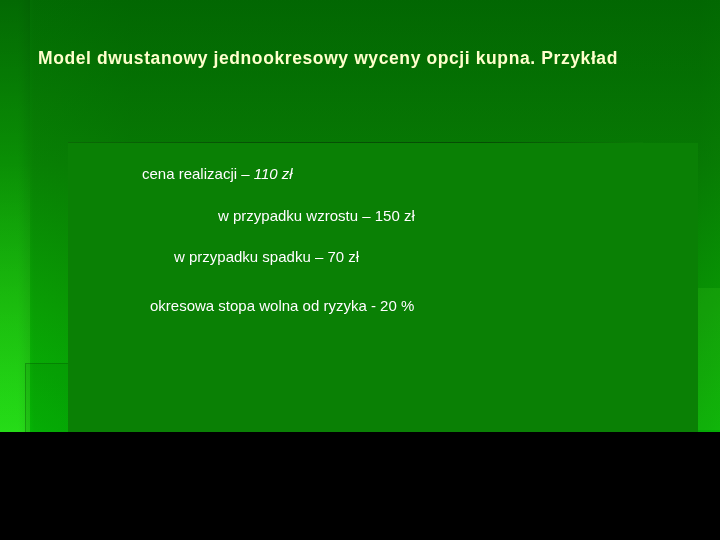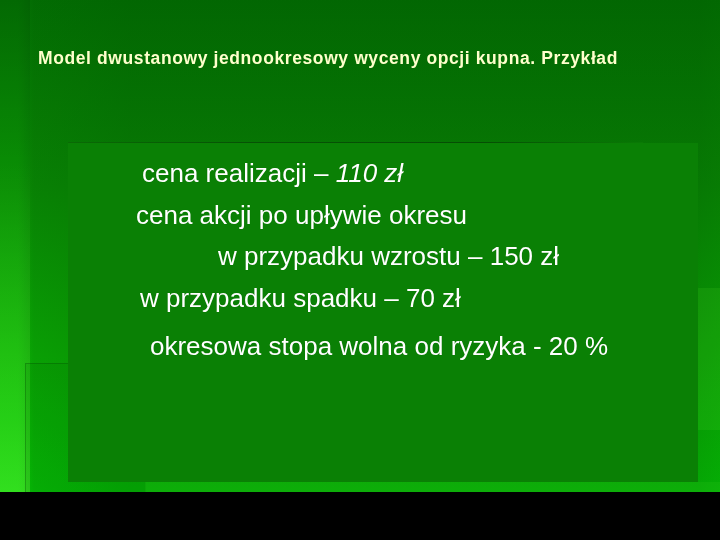--- a/index.html
+++ b/index.html
@@ -3,21 +3,21 @@
 <meta charset="utf-8">
 <style>
   html, body {
     margin: 0;
     padding: 0;
     background: #000;
   }
   #slide {
     position: relative;
     width: 720px;
-    height: 492px;
+    height: 432px;
     overflow: hidden;
     font-family: "Liberation Sans", "DejaVu Sans", sans-serif;
     background: #15803d;
   }
 
   
   .bg-base {
     position: absolute;
     inset: 0;
     background: linear-gradient(to bottom, #037503 0%, #0a8f05 38%, #0bb405 72%, #07d207 100%);
@@ -108,30 +108,30 @@
   }
 
   .lines {
     position: absolute;
     left: 0;
     top: 10px;
     width: 630px;
   }
   .line {
     color: #FFFFFF;
-    font-size: 26px;
+    font-size: 15px;
     line-height: 41.5px;
     white-space: nowrap;
     text-shadow: 0 0 1px rgba(0,0,0,0.15);
   }
   .l1 { padding-left: 74px; }
   .l2 { padding-left: 71px; }
   .l3 { padding-left: 68px; }
   .l4 { padding-left: 150px; }
-  .l5 { padding-left: 72px; }
+  .l5 { padding-left: 94px; margin-left: 12px; }
   .l6 { padding-left: 82px; margin-top: 7px; }
   .ital { font-style: italic; }
 </style>
 </head>
 <body>
 
 <div id="slide">
 
   <div class="bg-base"></div>
   <div class="bg-veil"></div>
@@ -149,23 +149,20 @@
   <div class="card-leftline"></div>
 
   <div class="card">
     <div class="lines">
 
       <div class="line l1">
         <span>cena realizacji – </span><span class="ital">110 zł</span>
       </div>
 
 
-      <div class="line l3">
-        <span>cena akcji po upływie okresu</span>
-      </div>
 
       <div class="line l4">
         <span>w przypadku wzrostu – 150 zł</span>
       </div>
 
       <div class="line l5">
         <span>w przypadku spadku  –  70 zł</span>
       </div>
 
       <div class="line l6">

